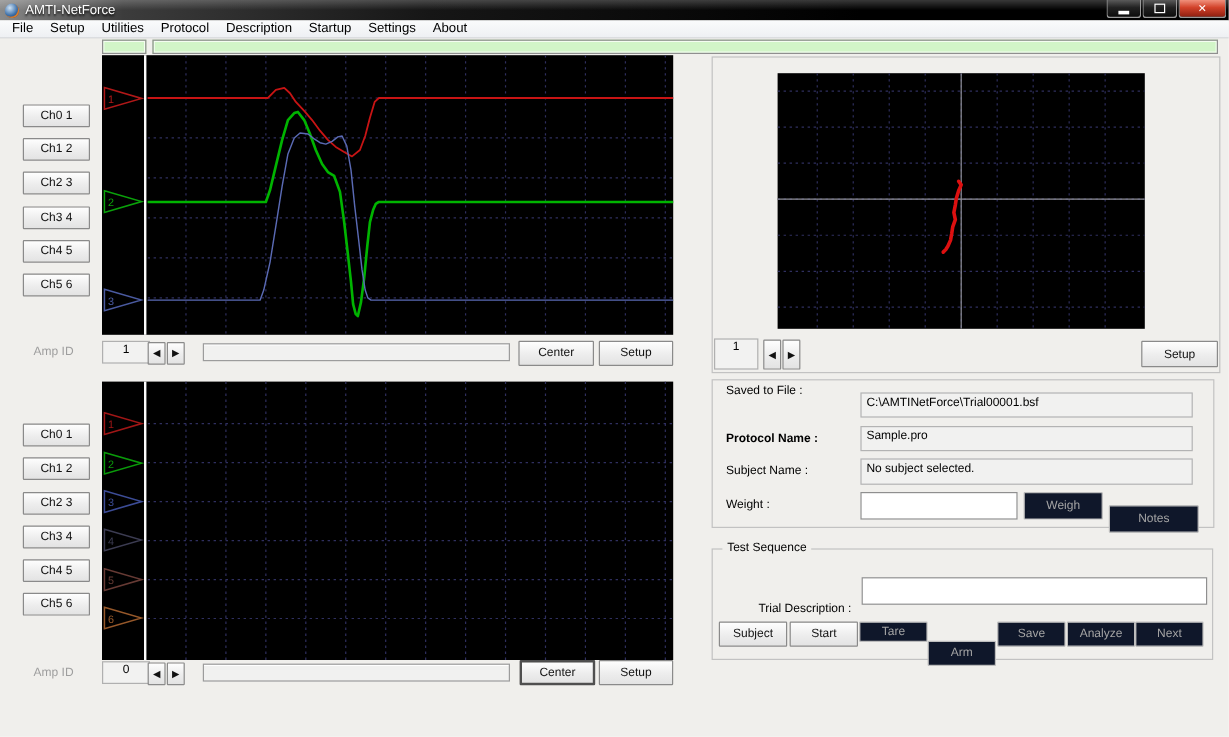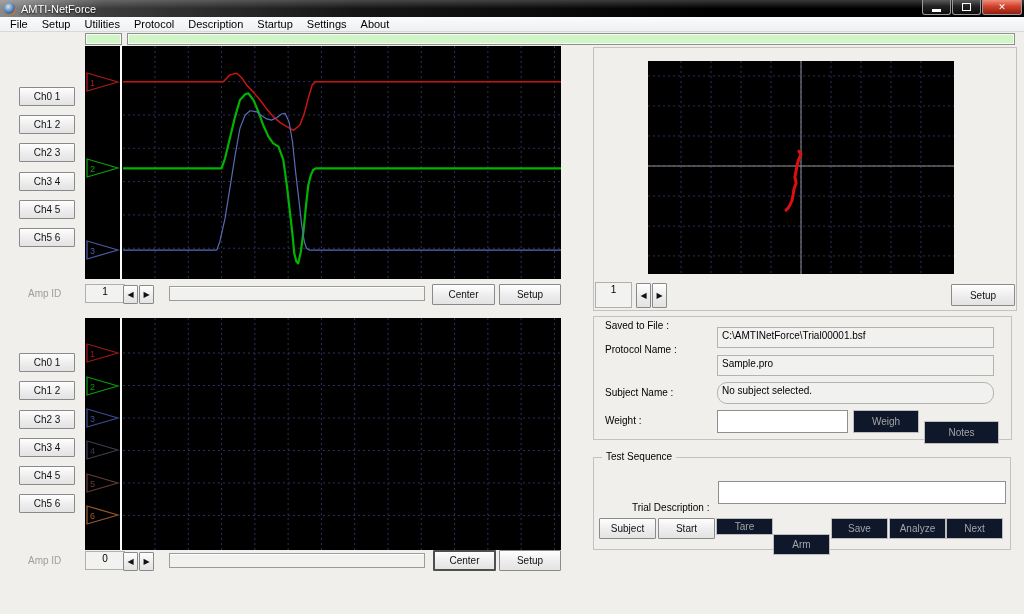--- a/index.html
+++ b/index.html
@@ -246,24 +246,24 @@
       </div>
     <div class="ampbox" style="left:1px;top:234px;width:37px;height:26px;">1</div>
     <div class="btn arrowbtn" style="left:42px;top:235px;width:15px;height:25px;">◀</div>
     <div class="btn arrowbtn" style="left:58px;top:235px;width:15px;height:25px;">▶</div>
     <div class="btn" style="left:357px;top:236px;width:64px;height:22px;">Setup</div>
   </div>
 
   <div class="panel" style="left:593px;top:316px;width:419px;height:124px;">
     <div class="flabel" style="left:11px;top:3px;">Saved to File :</div>
     <div class="valbox" style="left:123px;top:10px;width:277px;height:21px;">C:\AMTINetForce\Trial00001.bsf</div>
-    <div class="flabel" style="left:11px;top:27px;">Protocol Name :</div>
+    <div class="flabel" style="left:11px;top:43px;font-weight:bold;">Protocol Name :</div>
     <div class="valbox" style="left:123px;top:38px;width:277px;height:21px;">Sample.pro</div>
     <div class="flabel" style="left:11px;top:70px;">Subject Name :</div>
-    <div class="valbox" style="left:123px;top:65px;width:277px;height:22px;border-radius:10px;">No subject selected.</div>
+    <div class="valbox" style="left:123px;top:65px;width:277px;height:22px;">No subject selected.</div>
     <div class="flabel" style="left:11px;top:98px;">Weight :</div>
     <input class="tinput" style="left: 123px; top: 93px; width: 131px; height: 23px;" value="">
     <div class="btn disabled" style="left:259px;top:93px;width:66px;height:23px;">Weigh</div>
     <div class="btn disabled" style="left:330px;top:104px;width:75px;height:23px;">Notes</div>
   </div>
 
   <div class="panel" style="left:593px;top:457px;width:418px;height:93px;">
     <div class="legend">Test Sequence</div>
     <div class="flabel" style="left:11px;top:44px;margin-left:27px;">Trial Description :</div>
     <input class="tinput" style="left: 124px; top: 23px; width: 288px; height: 23px;" value="">

